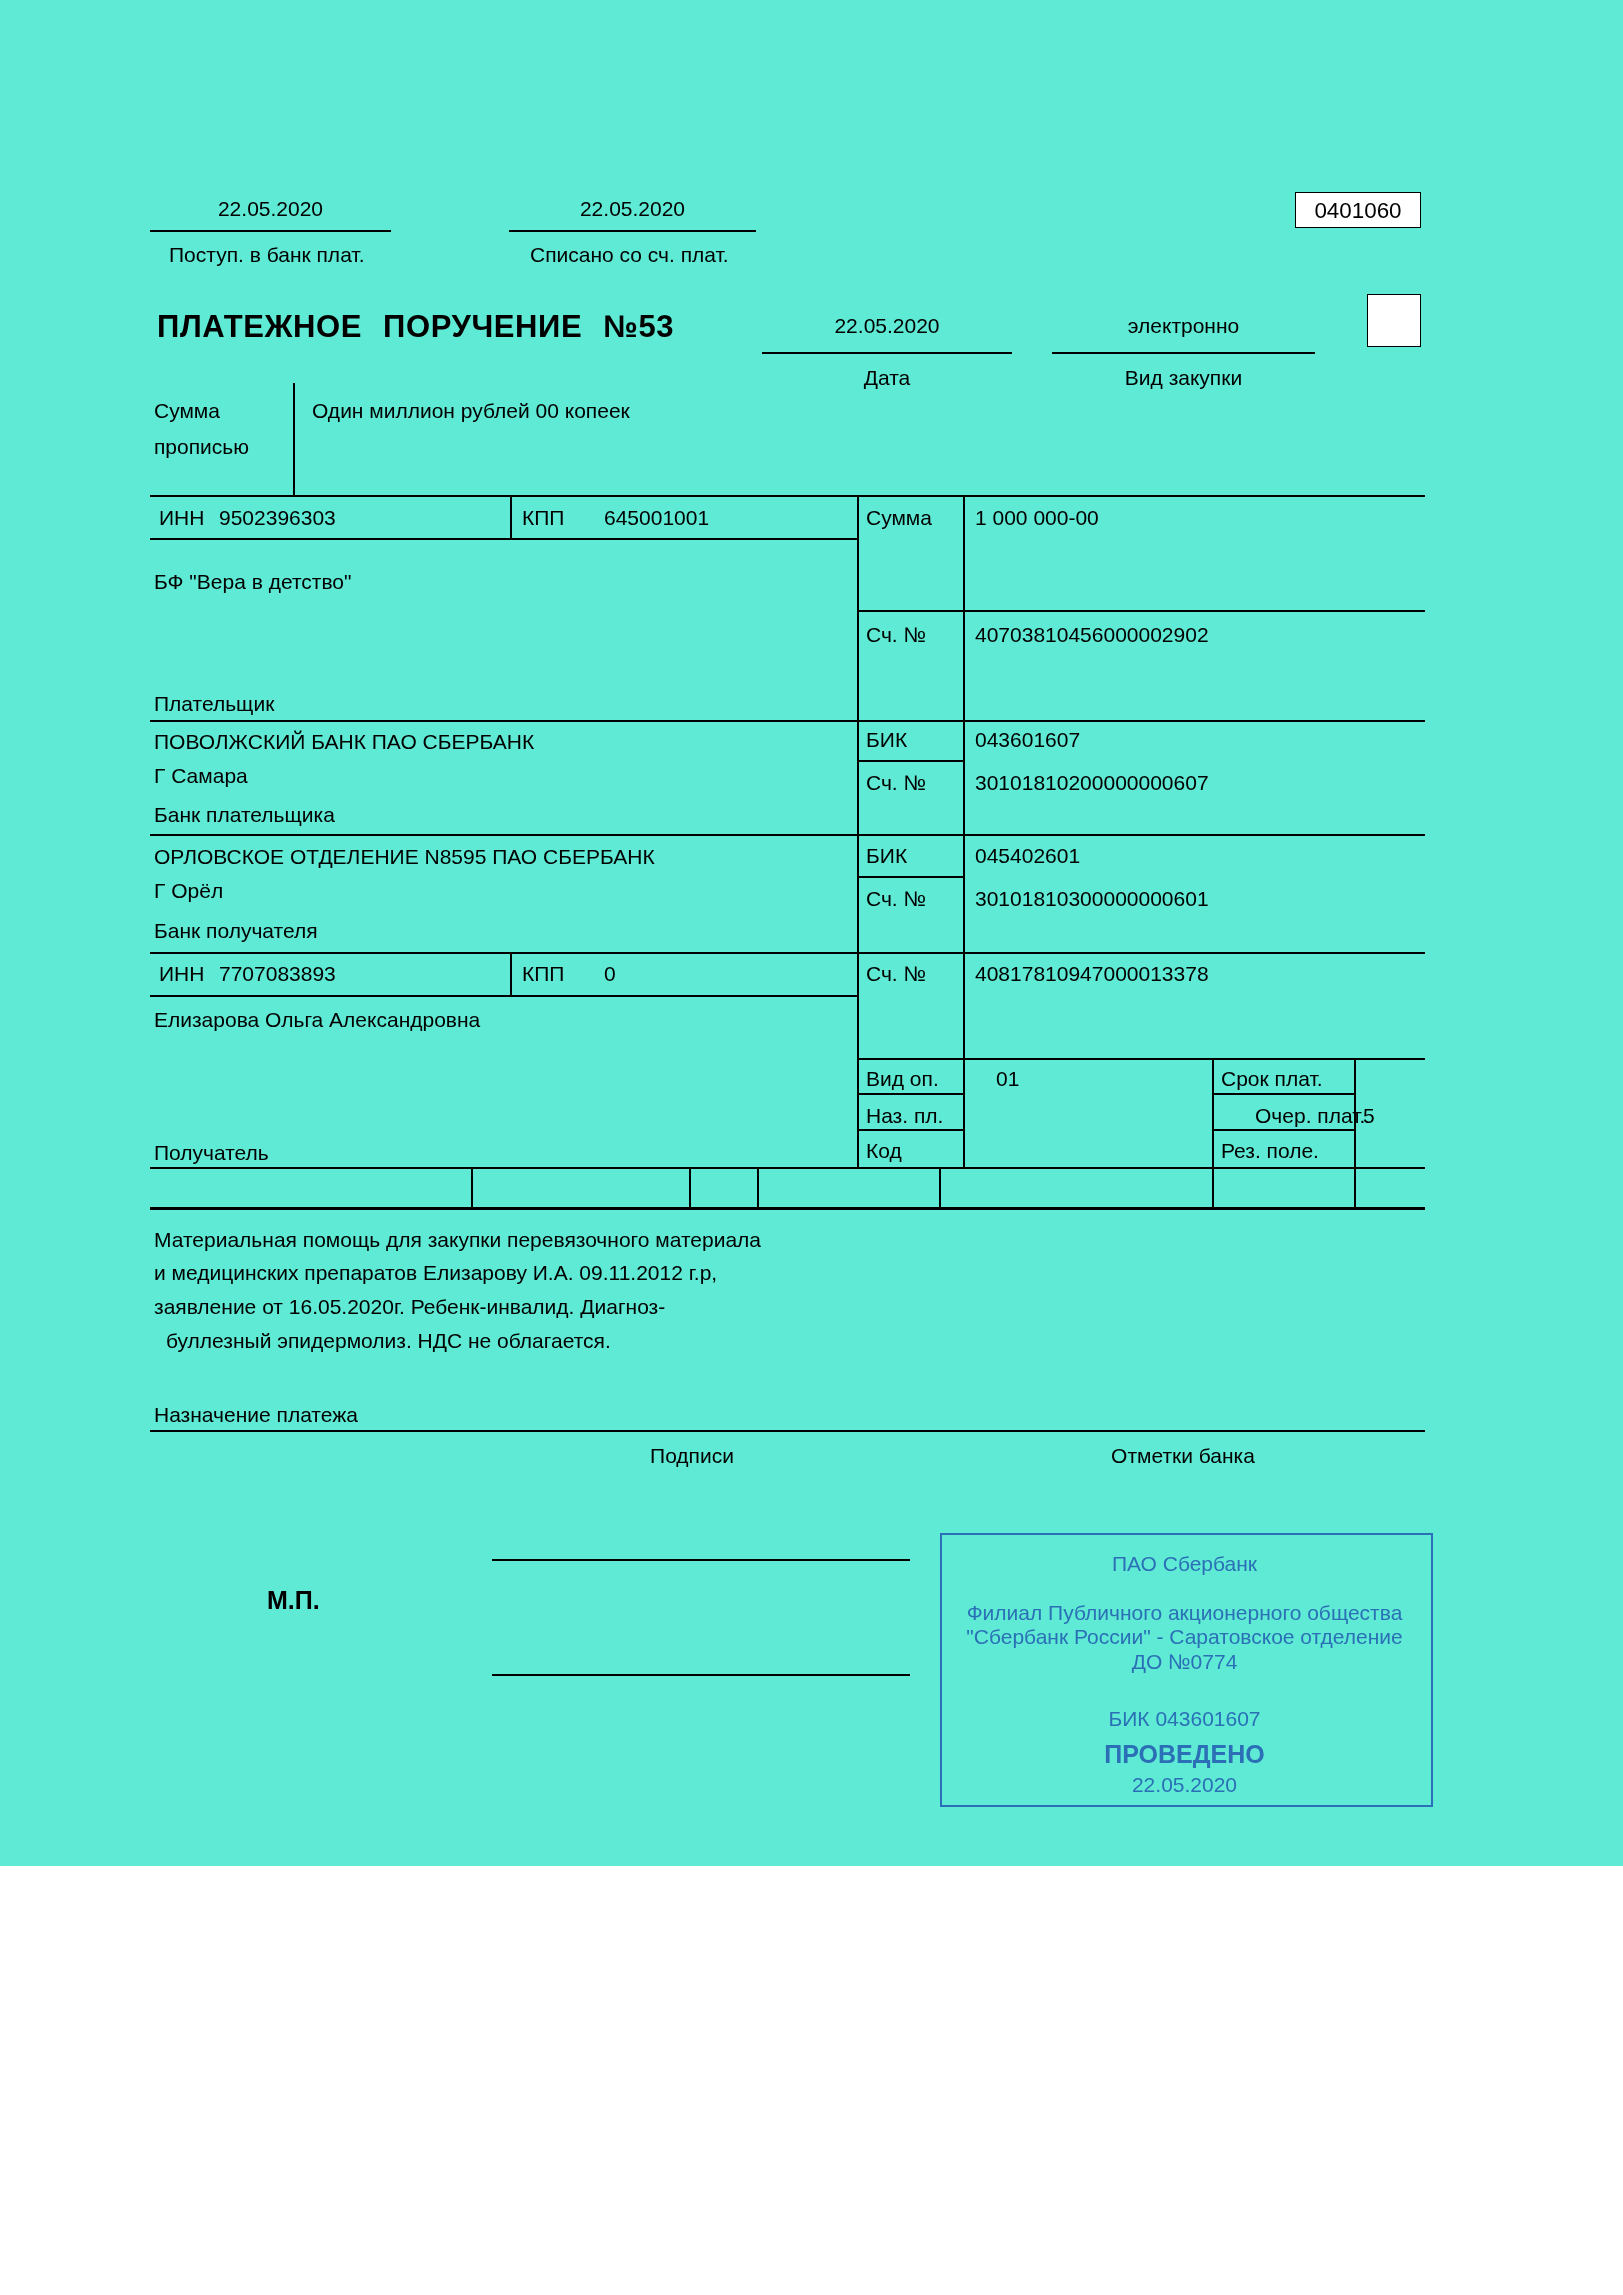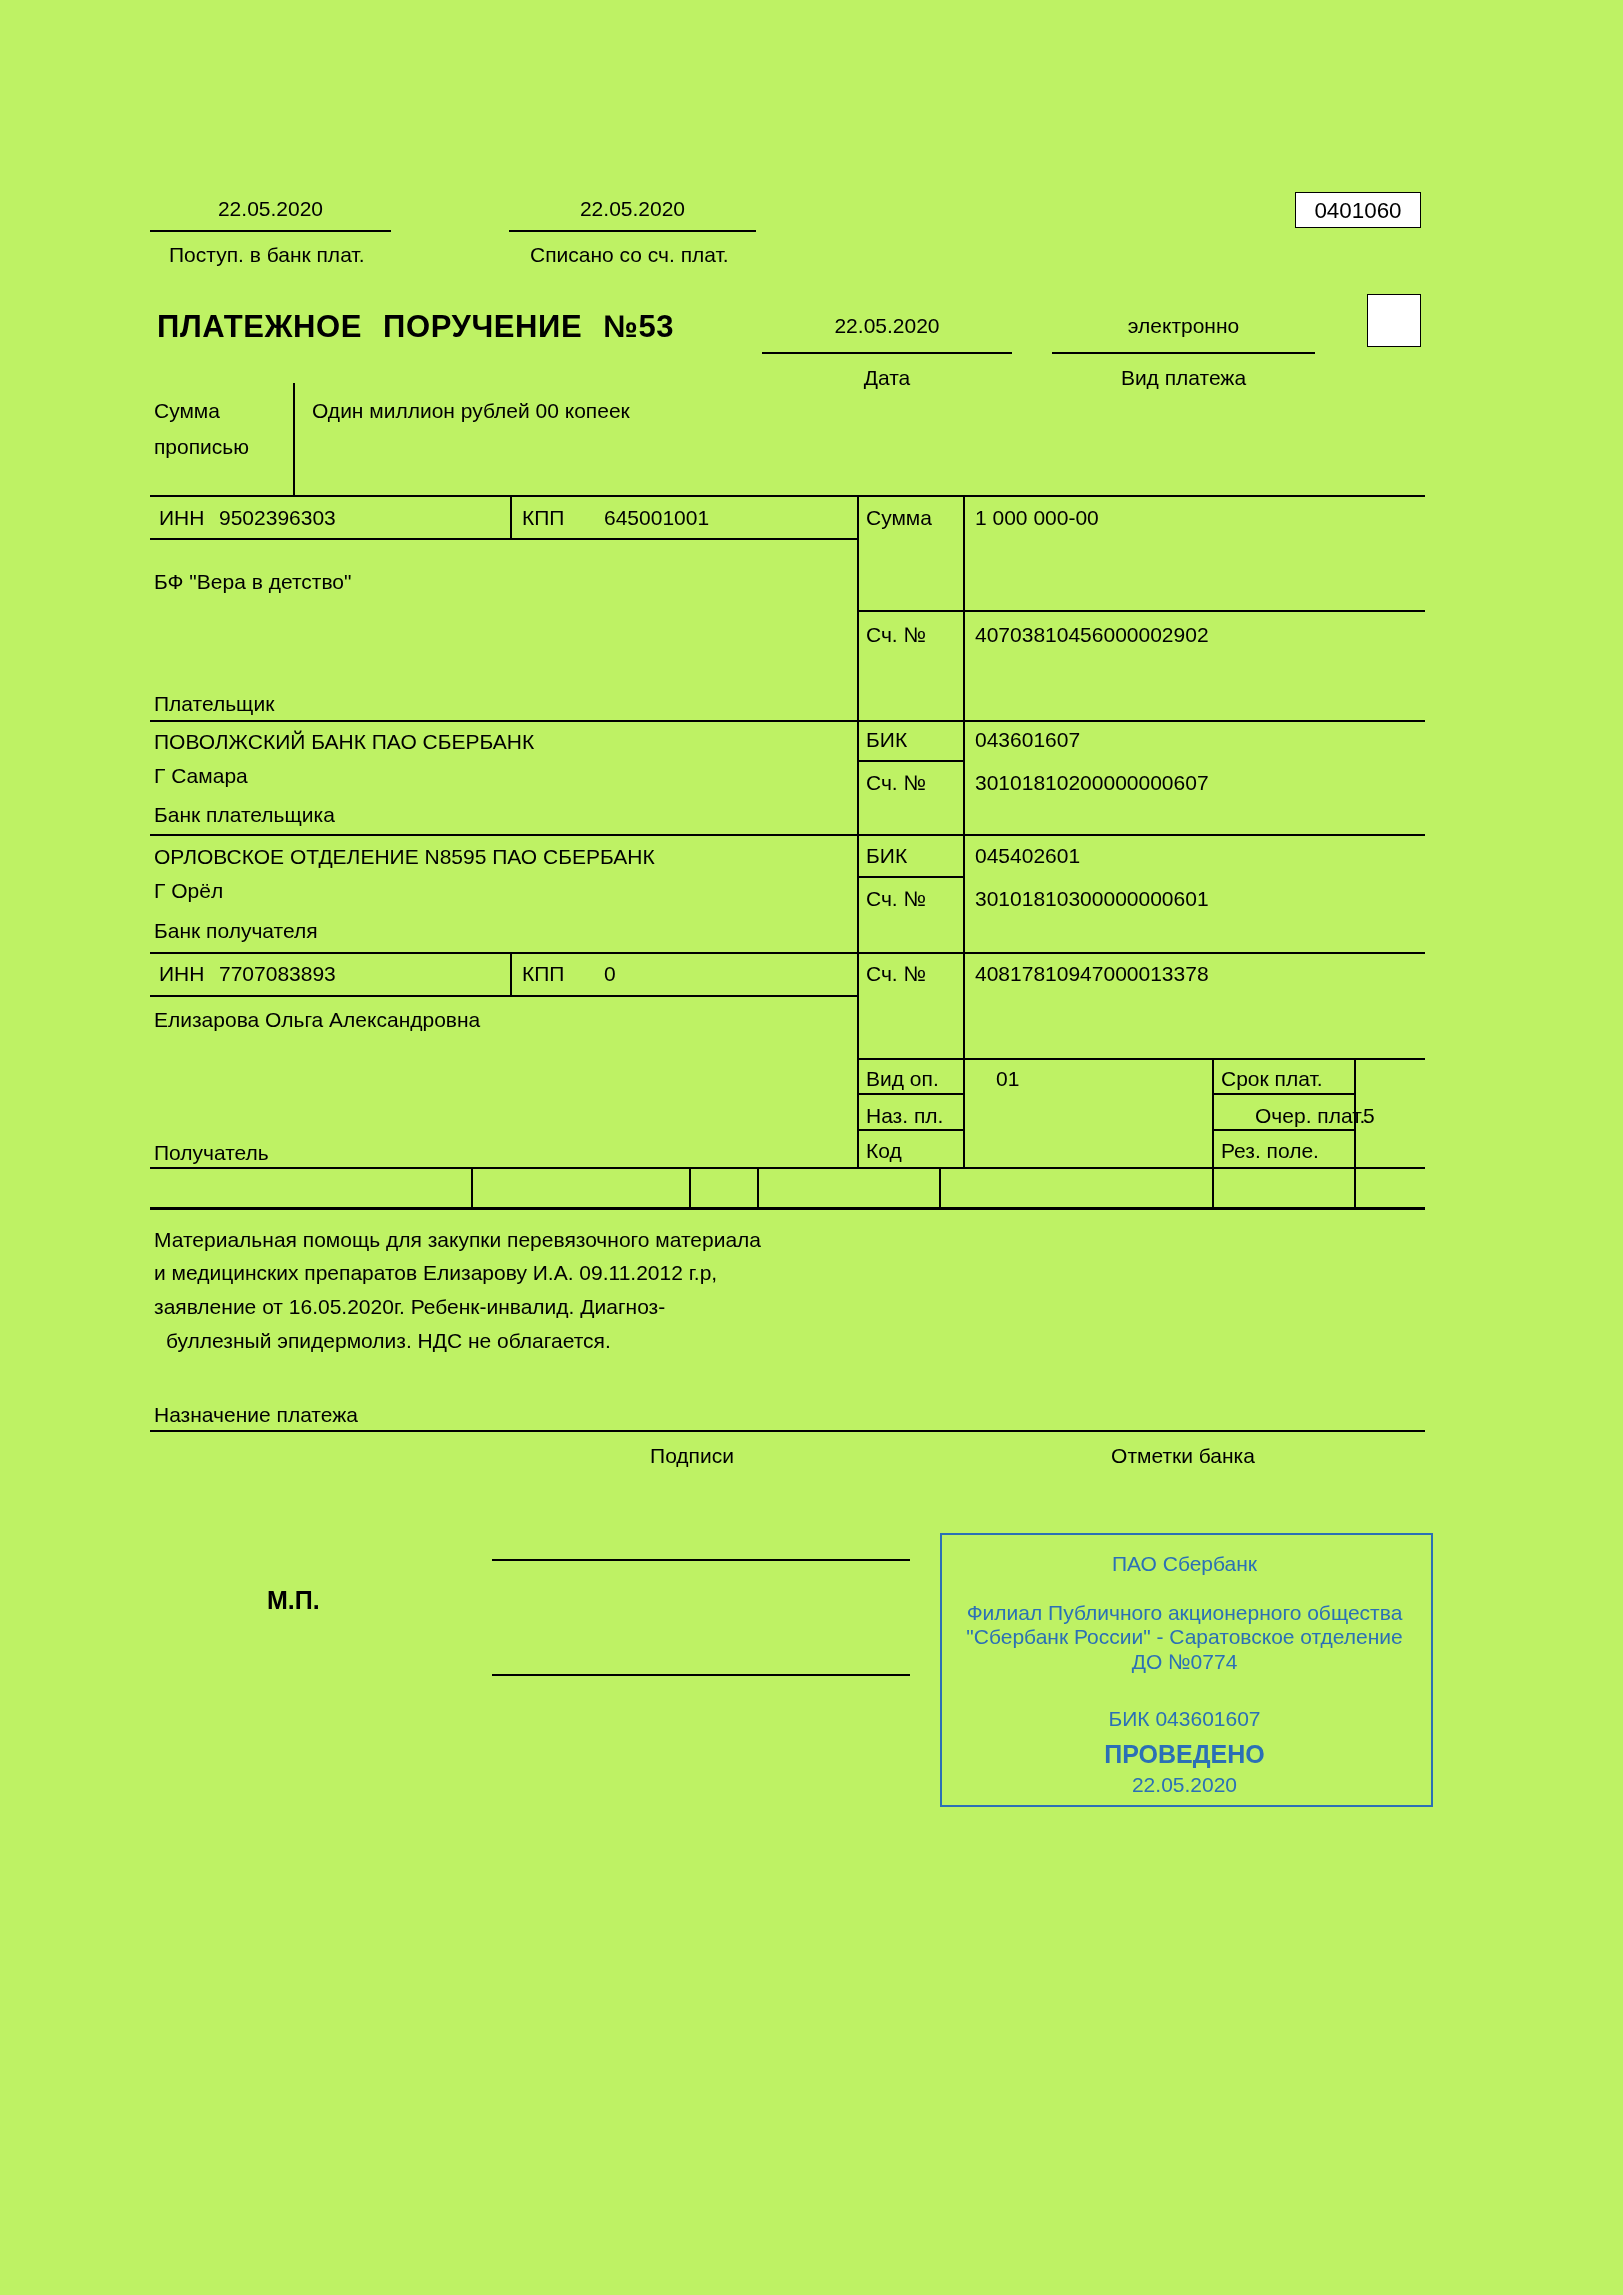--- a/index.html
+++ b/index.html
@@ -1,19 +1,19 @@
 <!DOCTYPE html>
 <html lang="ru" style="font-size:9.4px"><head>
 <meta charset="utf-8">
 <style>
   html,body{margin:0;padding:0;background:#fff;}
   .page{
     position:relative;
-    width:1624px;height:2295px;
-    background:#bef264;
+    width:1624px;height:1866px;
+    background:#5eead4;
     font-family:"Liberation Sans", sans-serif;
     color:#000;
     overflow:hidden;
   }
   .t{position:absolute;font-size:21px;line-height:1.15;color:#000;white-space:nowrap;}
   .c{text-align:center;}
   .hl{position:absolute;background:#000;height:1.8px;}
   .vl{position:absolute;background:#000;width:1.8px;}
   .thick{height:2.4px;}
   .thicker{height:2.9px;}
@@ -42,21 +42,21 @@
   </div>
 
   <div class="t title" style="left:157px;top:309px;">ПЛАТЕЖНОЕ ПОРУЧЕНИЕ №53</div>
 
   <div class="t c" style="left:762px;top:314px;width:250px;">22.05.2020</div>
   <div class="hl thick" style="left:762px;top:352px;width:250px;"></div>
   <div class="t c" style="left:762px;top:366px;width:250px;">Дата</div>
 
   <div class="t c" style="left:1052px;top:314px;width:263px;">электронно</div>
   <div class="hl thick" style="left:1052px;top:352px;width:263px;"></div>
-  <div class="t c" style="left:1052px;top:366px;width:263px;">Вид платежа</div>
+  <div class="t c" style="left:1052px;top:366px;width:263px;">Вид закупки</div>
 
   <div class="box" style="left:1367px;top:294px;width:52px;height:51px;"></div>
 
   <div class="t" style="left:154px;top:399px;">Сумма</div>
   <div class="t" style="left:154px;top:435px;">прописью</div>
   <div class="vl" style="left:293px;top:383px;height:112px;"></div>
   <div class="t" style="left:312px;top:399px;">Один миллион рублей 00 копеек</div>
 
   <div class="hl thick" style="left:150px;top:495px;width:1275px;"></div>
   <div class="hl" style="left:150px;top:538px;width:707px;"></div>

